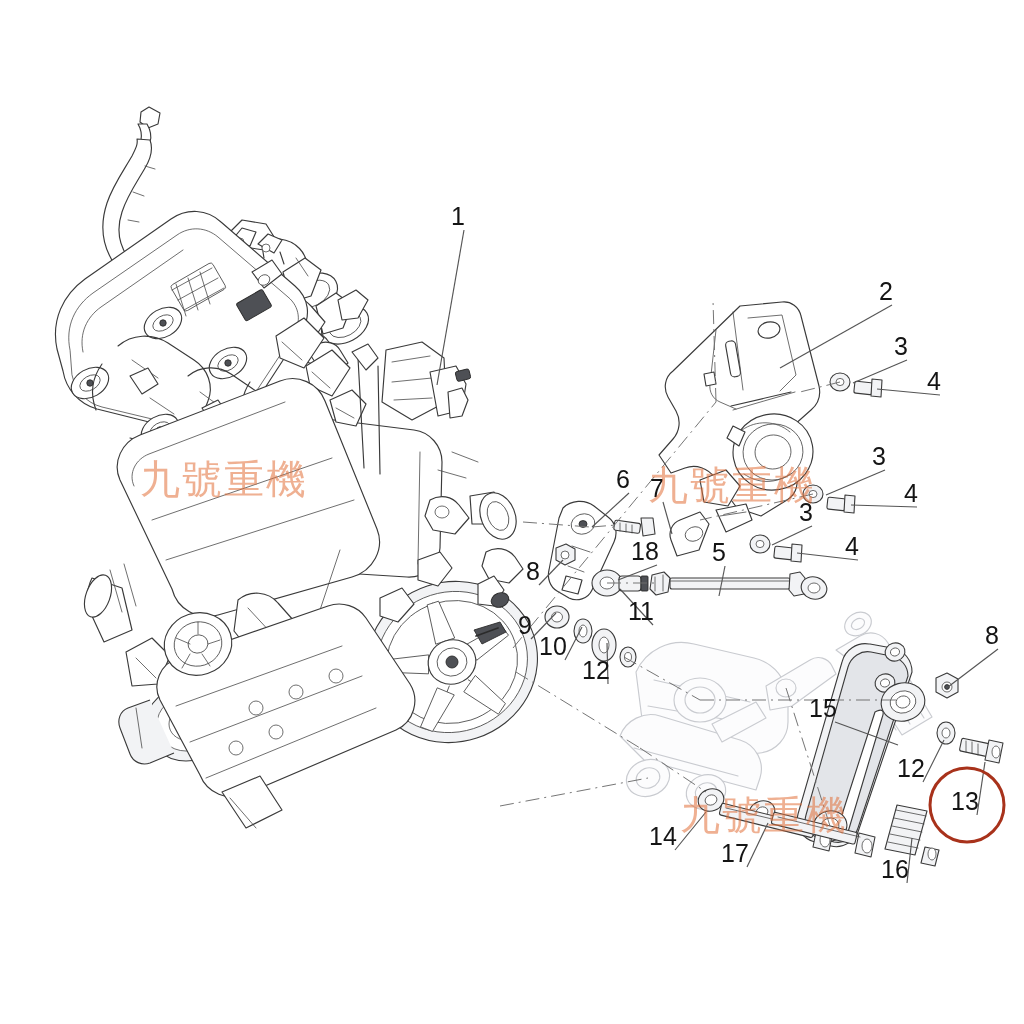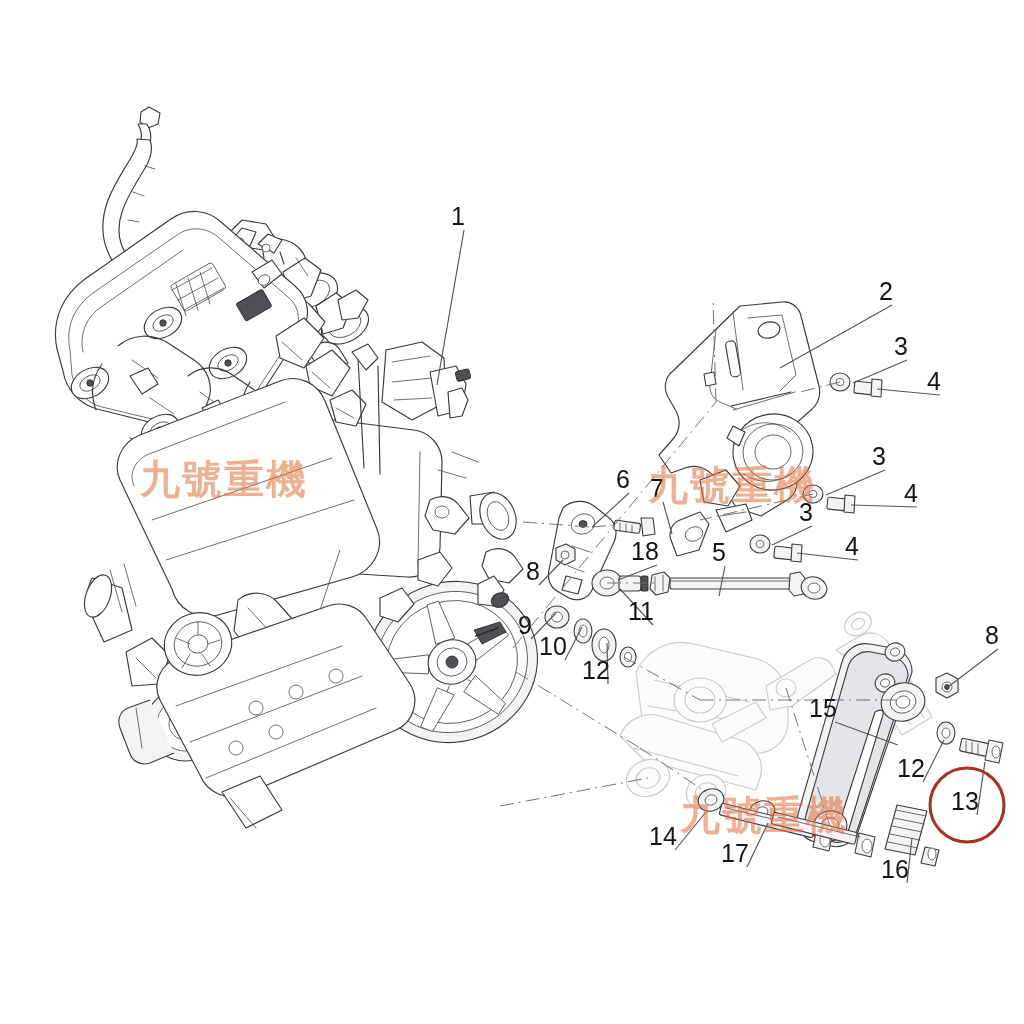--- a/index.html
+++ b/index.html
@@ -2,21 +2,21 @@
 <html><head>
 <meta charset="utf-8">
 <title>Parts Diagram</title>
 <style>
   html,body{margin:0;padding:0;background:#fff;}
   body{width:1024px;height:1024px;overflow:hidden;
        font-family:"Liberation Sans","DejaVu Sans",sans-serif;}
   #stage{position:relative;width:1024px;height:1024px;background:#ffffff;}
   #stage svg{position:absolute;top:0;left:0;}
   .wm{position:absolute;font-family:"DejaVu Sans","Liberation Sans",sans-serif;
-      font-weight:700;color:#e2703a;opacity:.55;letter-spacing:2px;
+      font-weight:400;color:#e2703a;opacity:.55;letter-spacing:2px;
       white-space:nowrap;pointer-events:none;}
   .calloutTxt{font-family:"Liberation Sans","DejaVu Sans",sans-serif;
       font-size:25px;font-weight:400;fill:#141414;}
 </style>
 </head>
 <body>
 
 <div id="stage">
 
 <svg width="1024" height="1024" viewBox="0 0 1024 1024">

